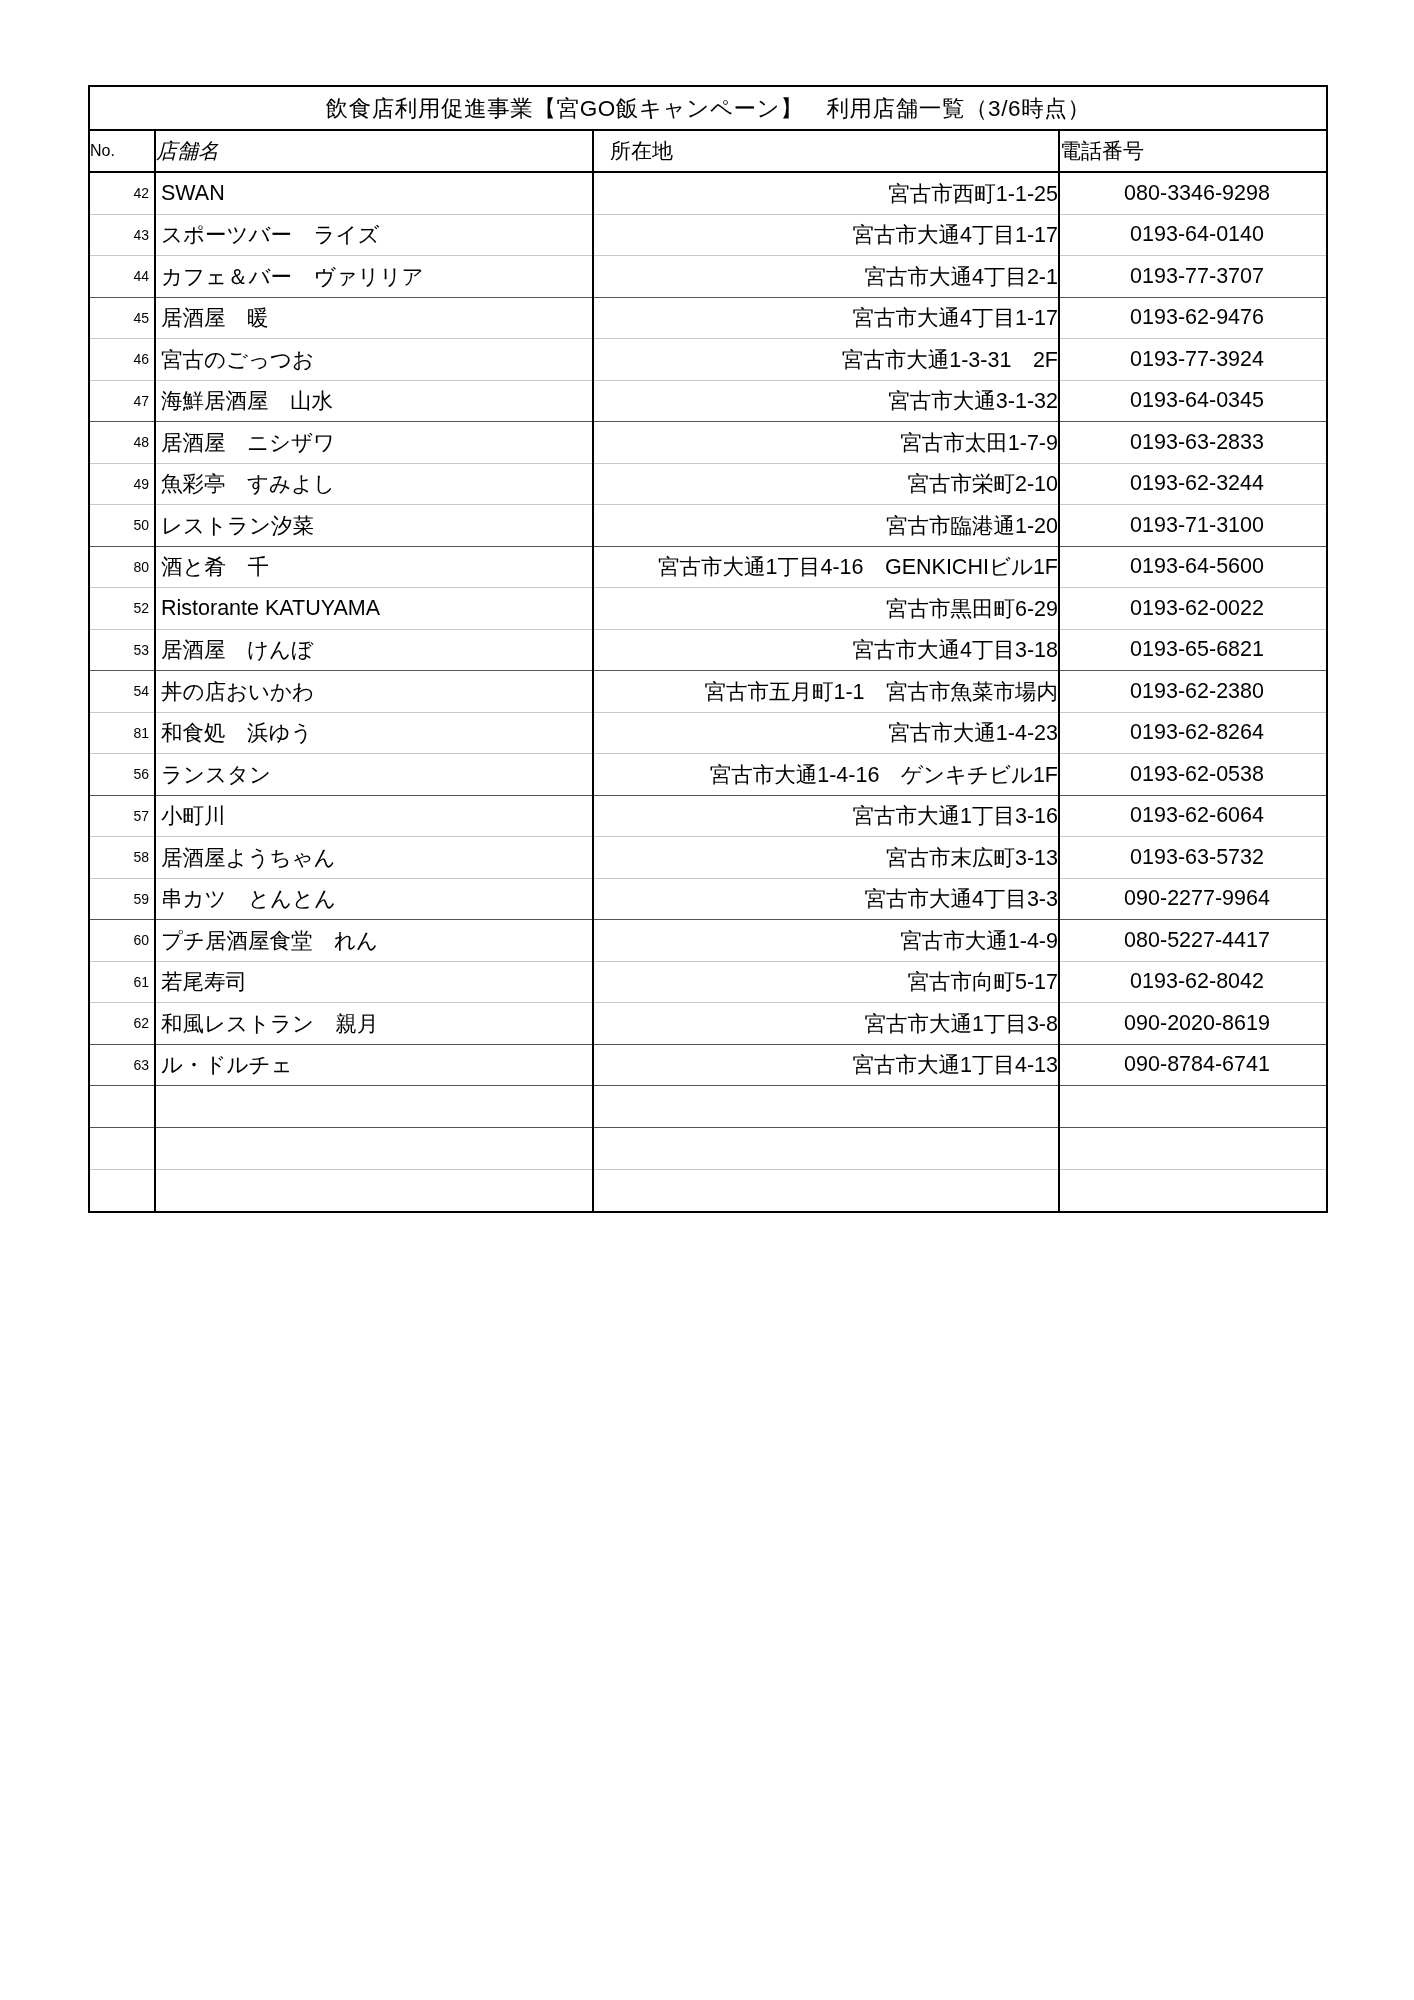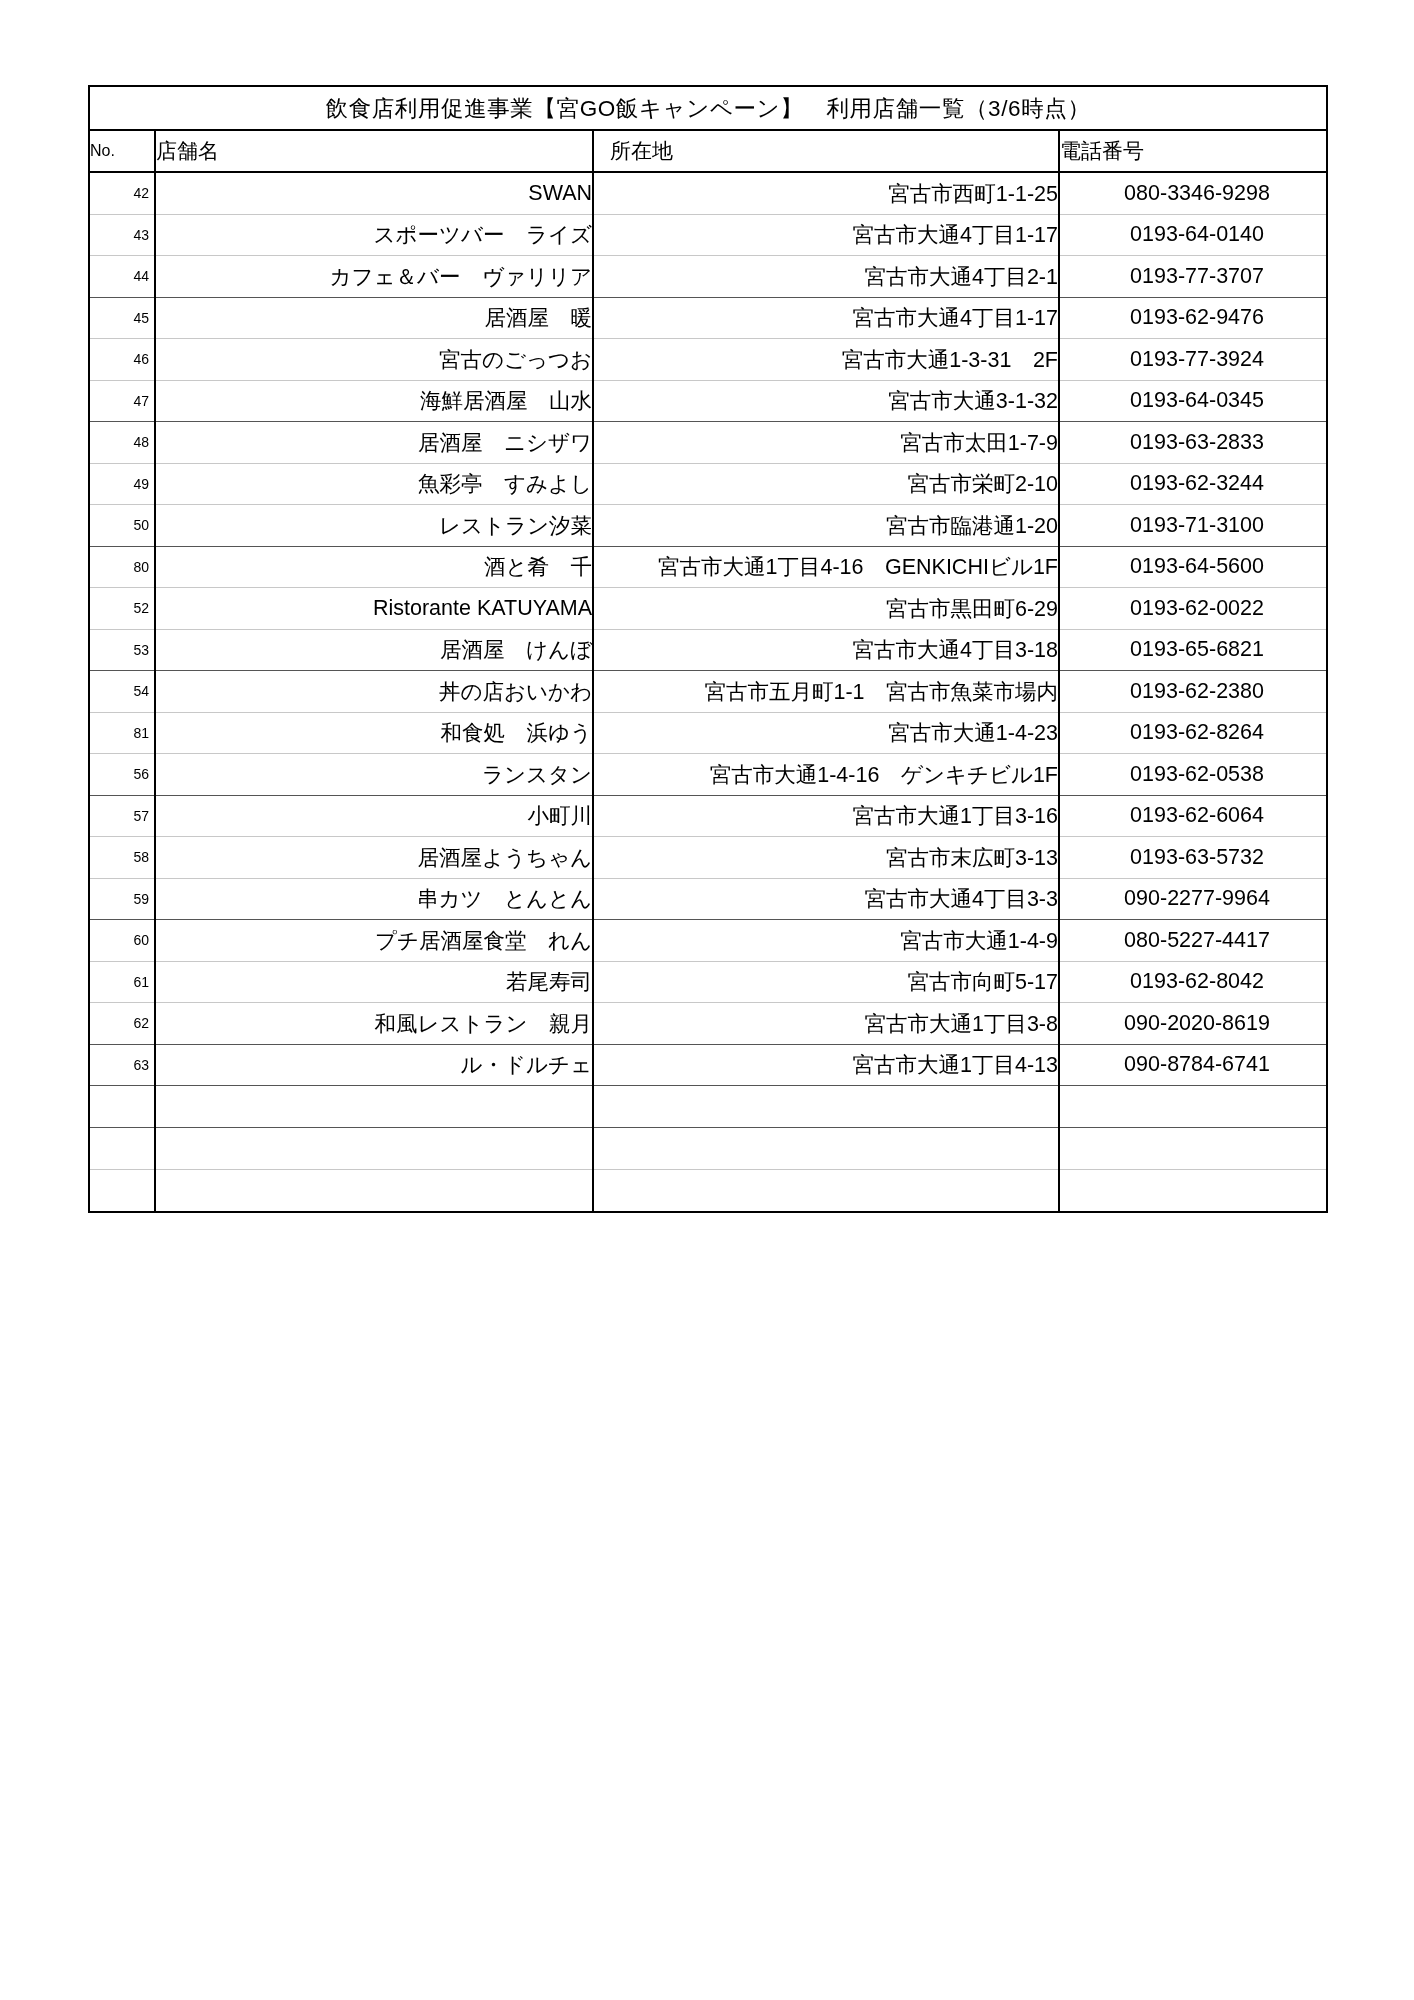--- a/index.html
+++ b/index.html
@@ -58,39 +58,39 @@
   .head-row td {
     height: 40px;
     text-align: left;
     font-size: 21px;
     border-bottom: 2.5px solid #000;
   }
   .head-row td.h-no {
     font-size: 16px;
     border-right: 2.5px solid #000;
   }
-  .head-row td.h-name { border-right: 2.5px solid #000; }
+  .head-row td.h-name { border-right: 2.5px solid #000; font-style: italic; }
   .head-row td.h-addr { border-right: 2.5px solid #000; padding-left: 16px; }
 
   
   .data-row td {
     height: 40.5px;
     font-size: 21.5px;
     border-bottom: 1px solid #c8c8c8;
     white-space: nowrap;
     overflow: hidden;
   }
   .data-row td.d-no {
     text-align: right;
     padding-right: 5px;
     border-right: 2.5px solid #000;
     font-size: 14px;
   }
   .data-row td.d-name {
-    text-align: right;
+    text-align: left;
     padding-left: 5px;
     border-right: 2.5px solid #000;
   }
   .data-row td.d-addr {
     text-align: right;
     padding-left: 8px;
     border-right: 2.5px solid #000;
   }
   .data-row td.d-tel {
     text-align: center;

